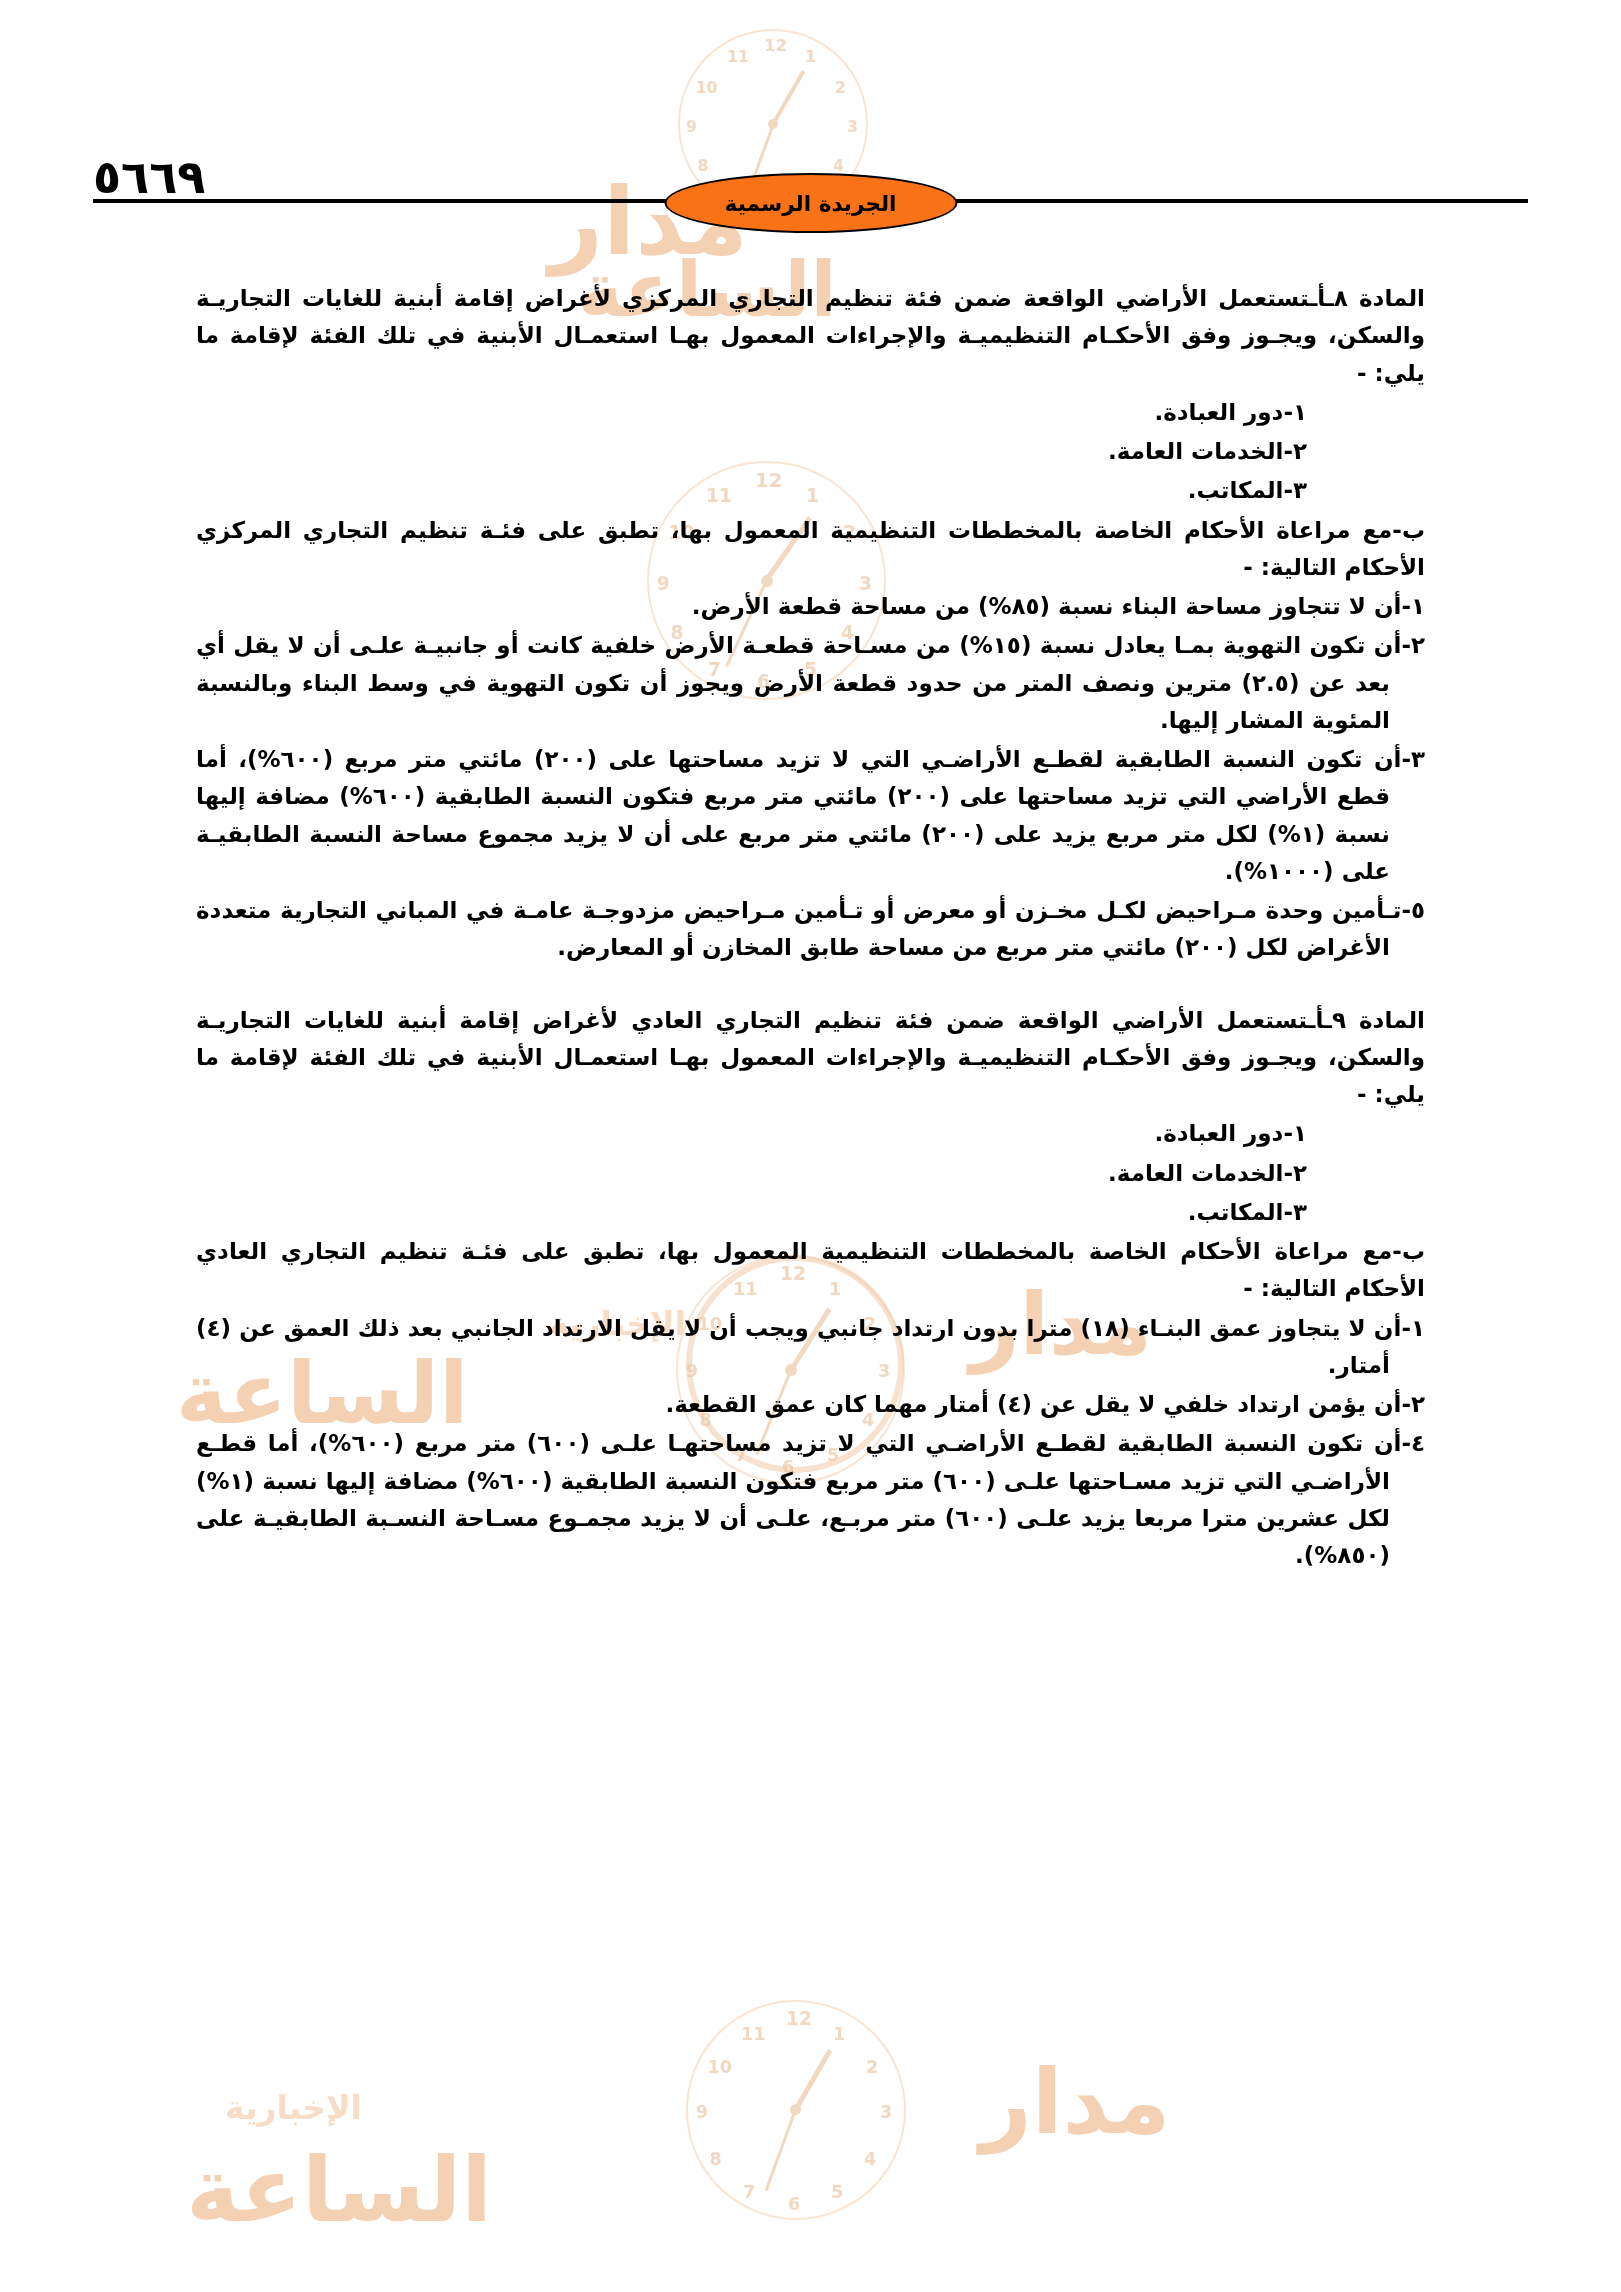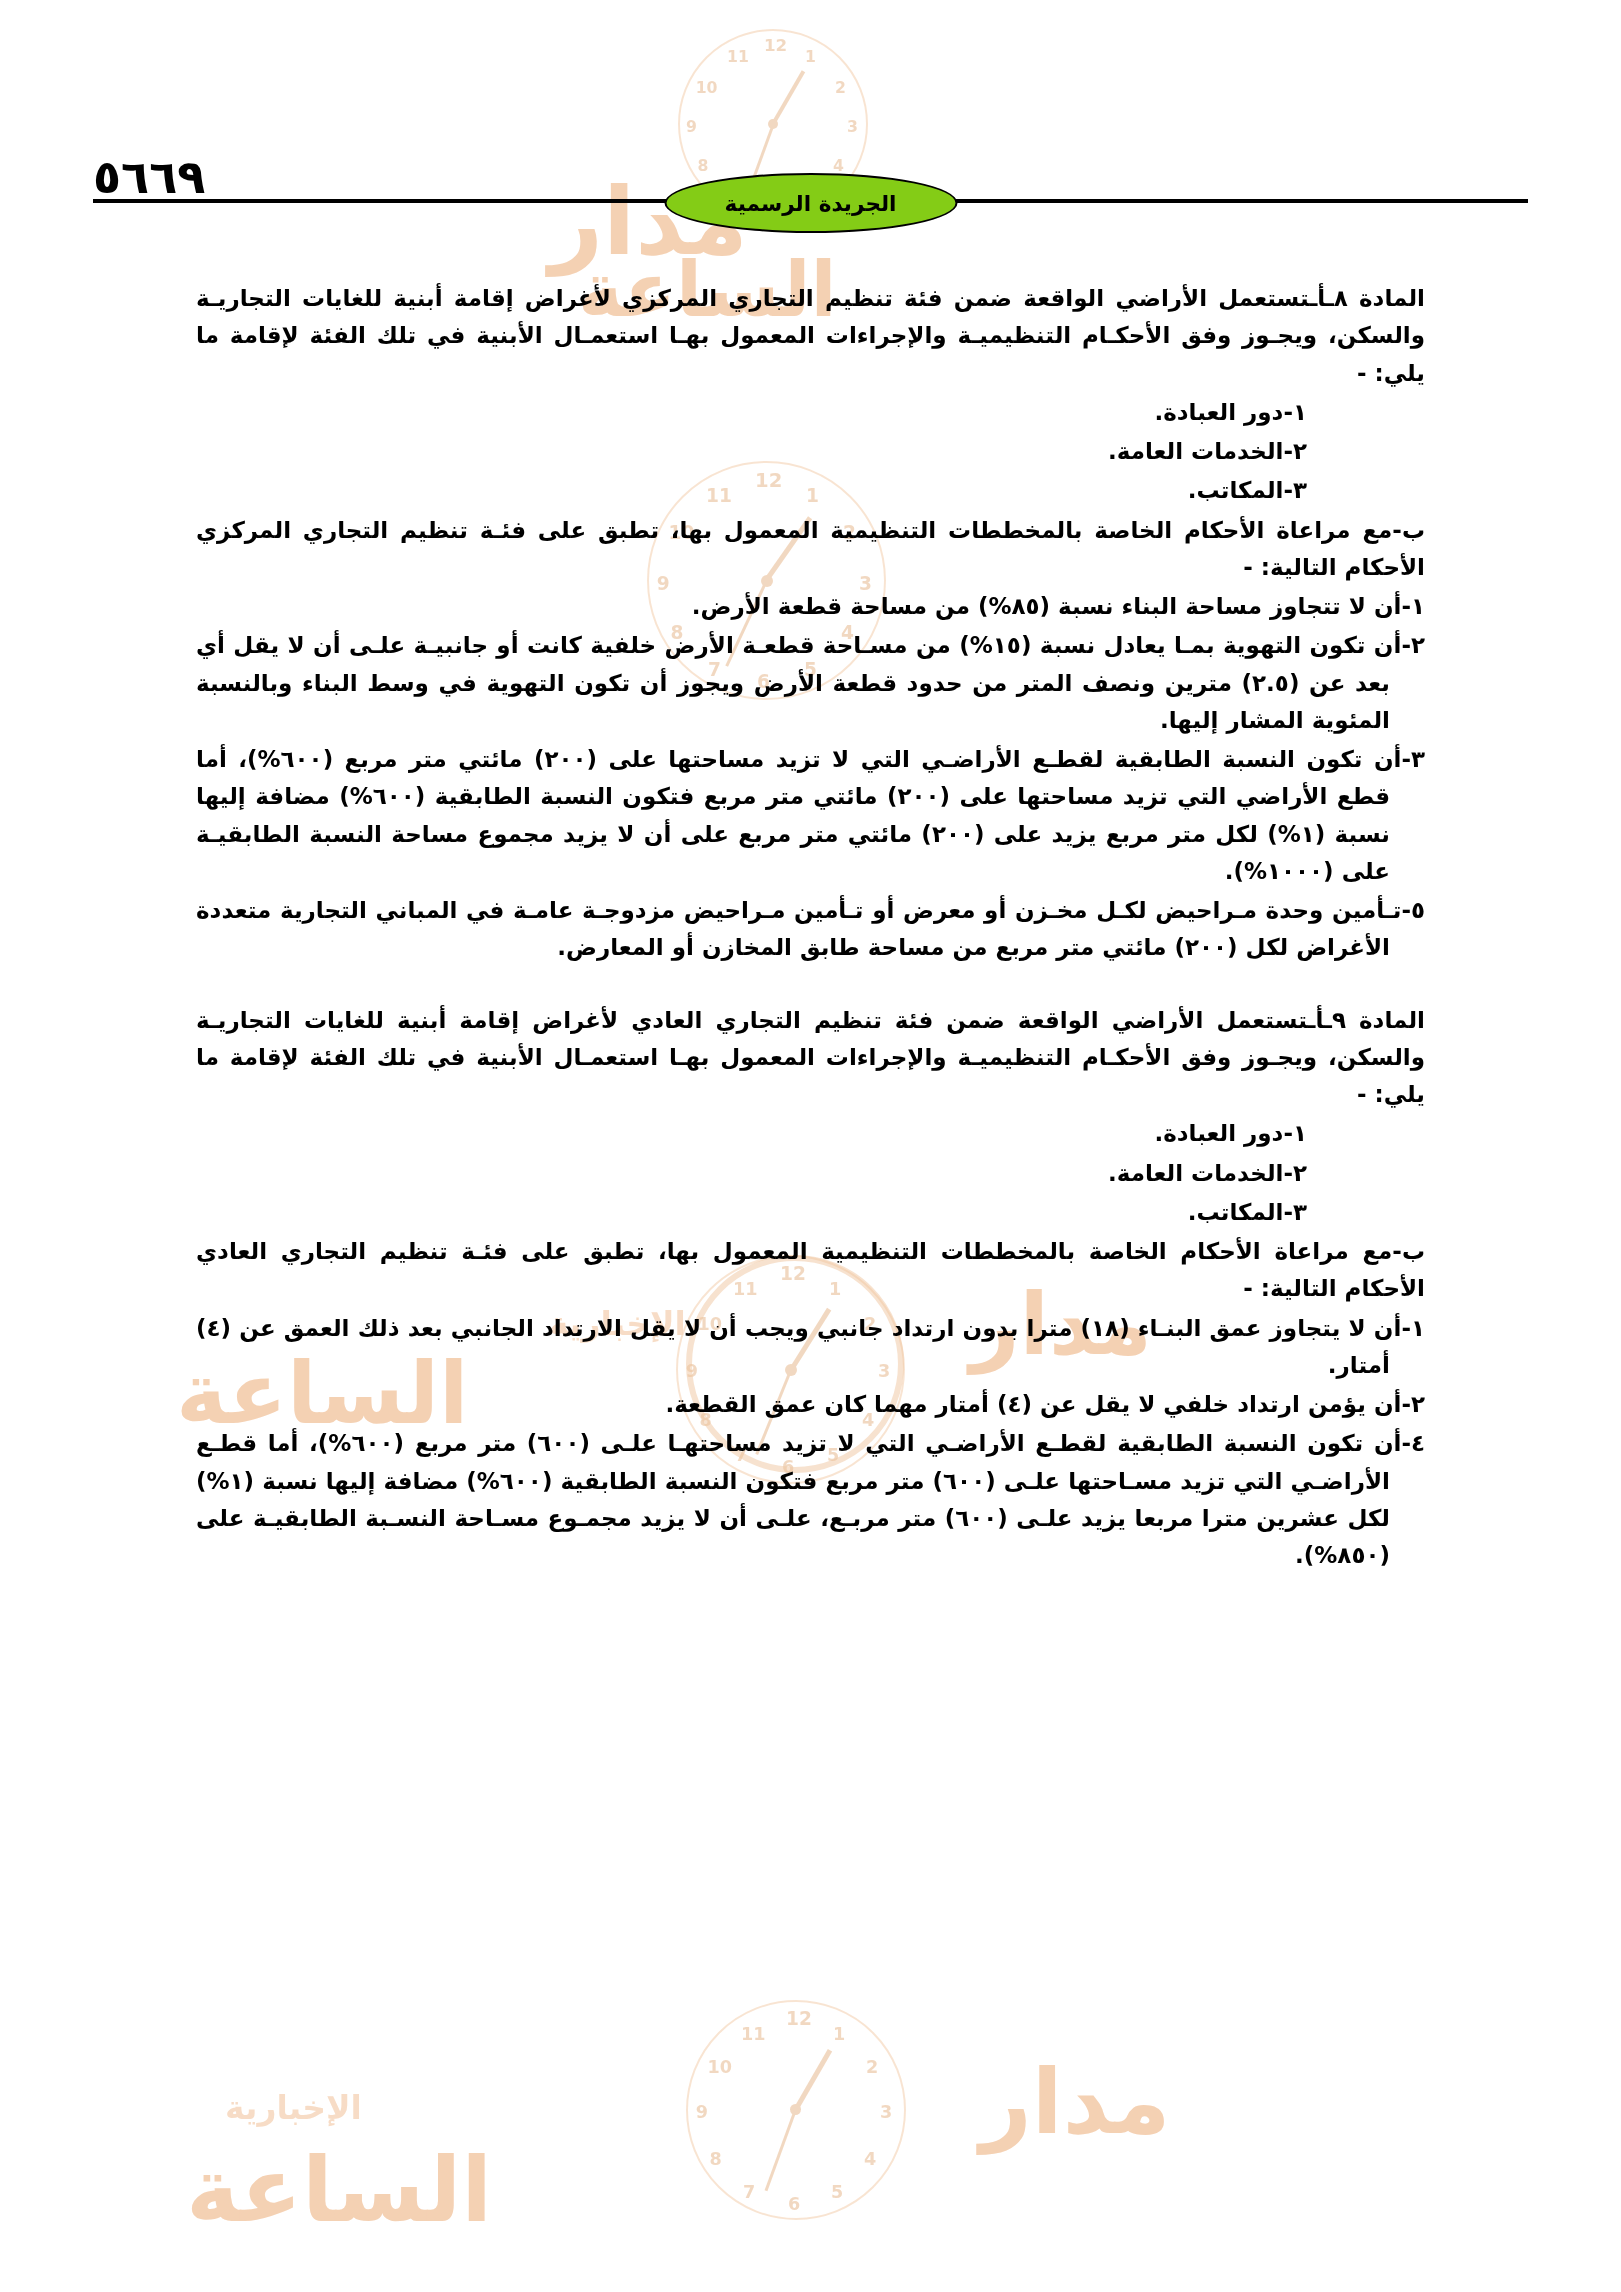--- a/index.html
+++ b/index.html
@@ -91,21 +91,21 @@
   }
   .header-badge {
     position: absolute;
     top: 97px;
     left: 50%;
     transform: translateX(-50%);
     width: 289px;
     height: 56px;
     border: 2.9px solid #000;
     border-radius: 50%;
-    background: #84cc16;
+    background: #f97316;
     display: flex;
     align-items: center;
     justify-content: center;
     font-size: 21.6px;
     font-weight: bold;
   }
 
   
   .content {
     position: absolute;

